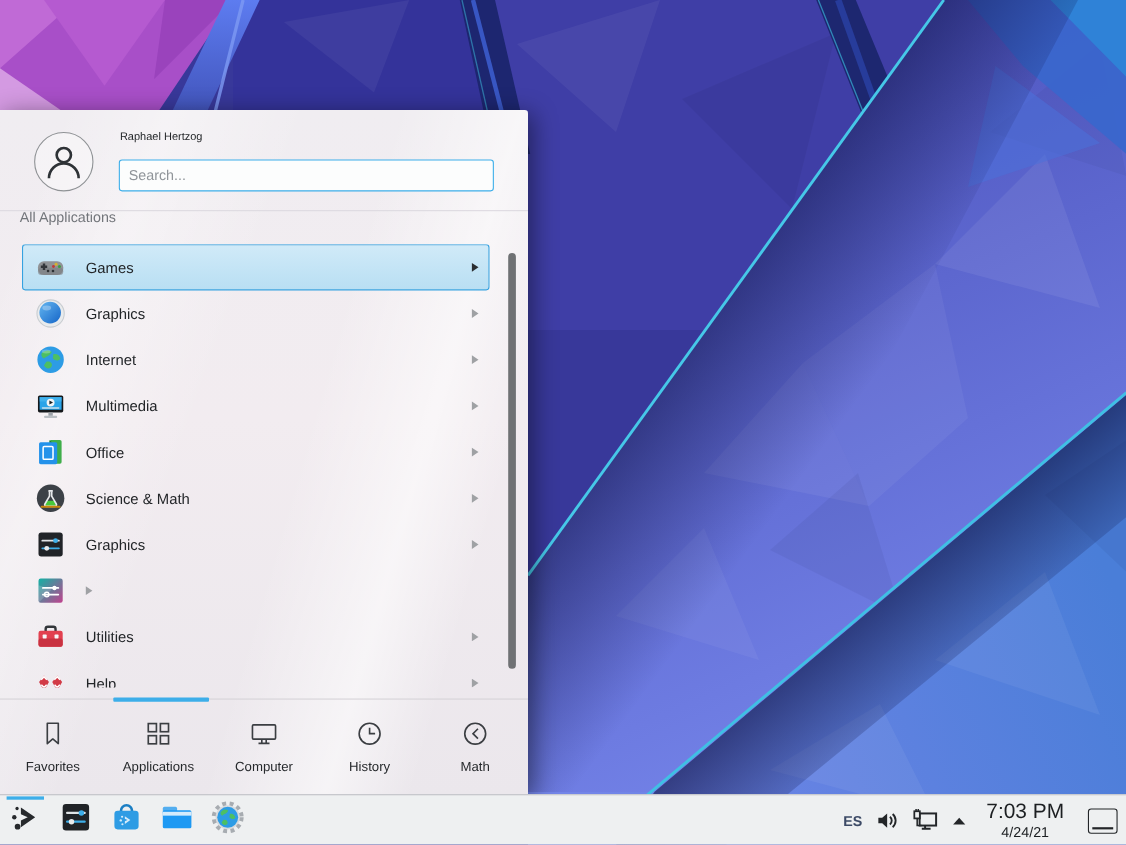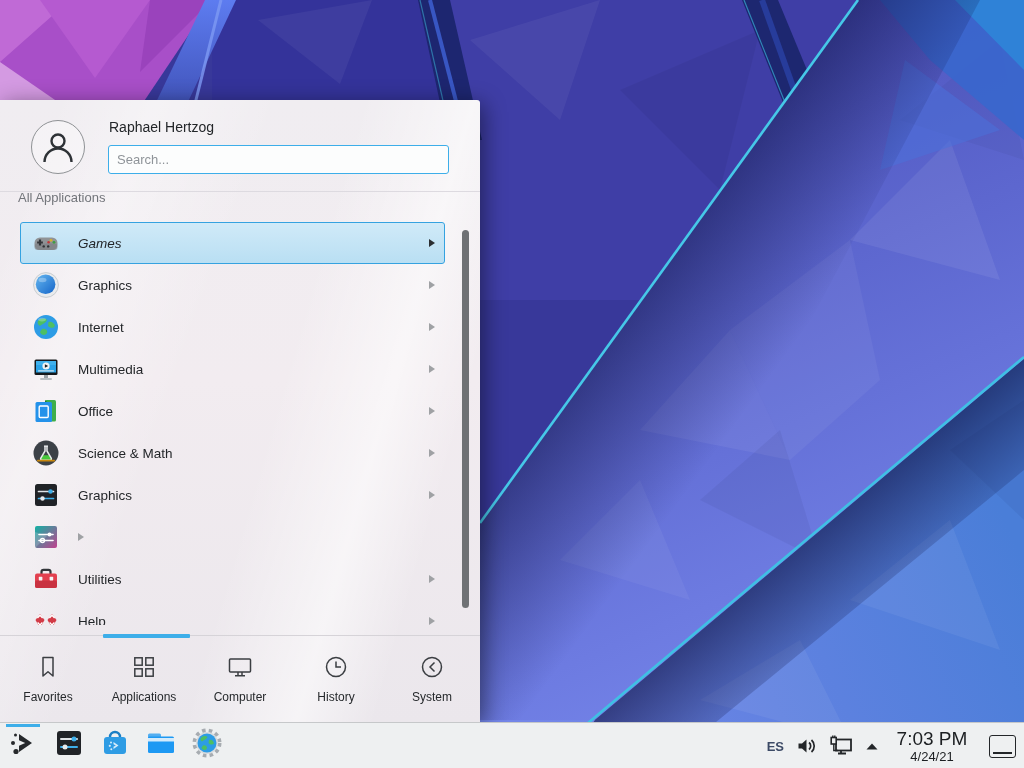--- a/index.html
+++ b/index.html
@@ -15,33 +15,33 @@
             linear-gradient(106deg, rgba(255,255,255,0) 55%, rgba(255,255,255,.55) 72%, rgba(255,255,255,0) 84%),
             linear-gradient(290deg, rgba(255,255,255,0) 60%, rgba(255,255,255,.35) 78%, rgba(255,255,255,0) 92%),
             linear-gradient(180deg, #f0edf1 0%, #f2ecf0 45%, #ebe7ec 100%);
           box-shadow: 4px 4px 22px rgba(0,0,0,.45);
           border-radius: 0 3px 0 0; }
 
   .menu-header { position:absolute; top:0; left:0; right:0; height:92px;
                  border-bottom:1px solid #dddae0; }
   .avatar { position:absolute; left:31px; top:20px; width:54px; height:54px;
             border:1px solid #8f9295; border-radius:50%; background:rgba(255,255,255,.35); }
-  .user-name { position:absolute; left:109px; top:19px; font-size:14px; color:#232629; }
+  .user-name { position:absolute; left:109px; top:19px; font-size:10px; color:#232629; }
   .search-box { position:absolute; left:108px; top:45px; width:341px; height:29px; }
   .search-box input { width:100%; height:100%; border:1px solid #3daee9; border-radius:3px;
             background:#fcfdfd; padding:0 8px; font-family:Liberation Sans, sans-serif;
             font-size:13px; color:#232629; outline:none; }
   .search-box input::placeholder { color:#8f9499; }
 
   .section-label { position:absolute; left:18px; top:90px; font-size:13px; color:#72757a; }
 
   .cat-list { position:absolute; left:0; top:122px; width:480px; height:403px; overflow:hidden; }
   .cat-row { height:42px; margin:0 35px 0 20px; display:flex; align-items:center;
              padding-left:11px; border:1px solid transparent; border-radius:3px; }
-  .cat-row.selected { background:linear-gradient(180deg,#d0eaf8,#b9dff3); border-color:#35a2e0;font-style:italic; }
+  .cat-row.selected { background:linear-gradient(180deg,#d0eaf8,#b9dff3); border-color:#35a2e0; }
   .cat-icon { width:28px; height:28px; flex:none; margin-right:18px; }
   .cat-icon svg { width:28px; height:28px; display:block; }
   .cat-label { flex:1; font-size:13.5px; color:#232629; }
   .cat-arrow { width:0; height:0; border-top:4.5px solid transparent; border-bottom:4.5px solid transparent;
                border-left:6px solid #9fa1a4; margin-right:9px; }
   .cat-row.selected .cat-arrow { border-left-color:#2b2e31; }
 
   .scroll-thumb { position:absolute; left:462px; top:130px; width:7px; height:378px;
                   background:#6f7174; border-radius:3.5px; }
 
@@ -370,21 +370,21 @@
       <span class="tab-label">History</span>
     </div>
 
     <div class="tab">
       <span class="tab-icon">
         <svg viewBox="0 0 28 28" fill="none" stroke="#3b3e42" stroke-width="1.5">
           <circle cx="14" cy="14" r="9.5"></circle>
           <path d="M16.5,9.5 L12,14 l4.5,4.5"></path>
         </svg>
       </span>
-      <span class="tab-label">System</span>
+      <span class="tab-label">Math</span>
     </div>
   </div>
 </div>
 
 <div class="taskbar">
   <div class="launchers">
 
     <div class="task-btn">
       <span class="task-active-line"></span>
       <svg viewBox="0 0 32 32">

